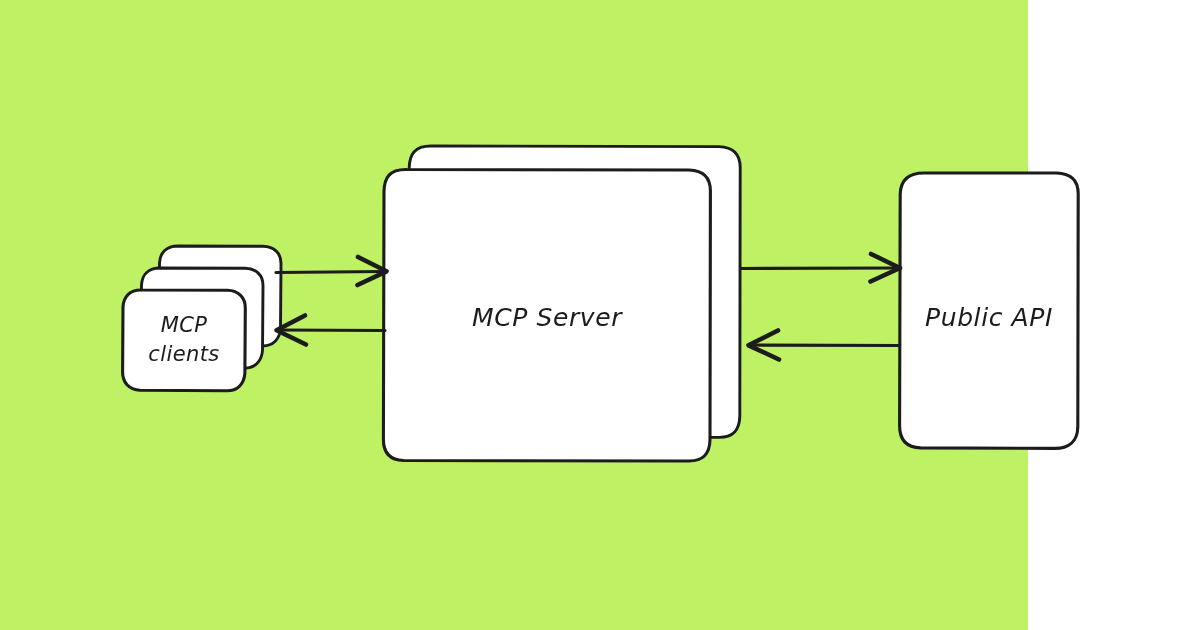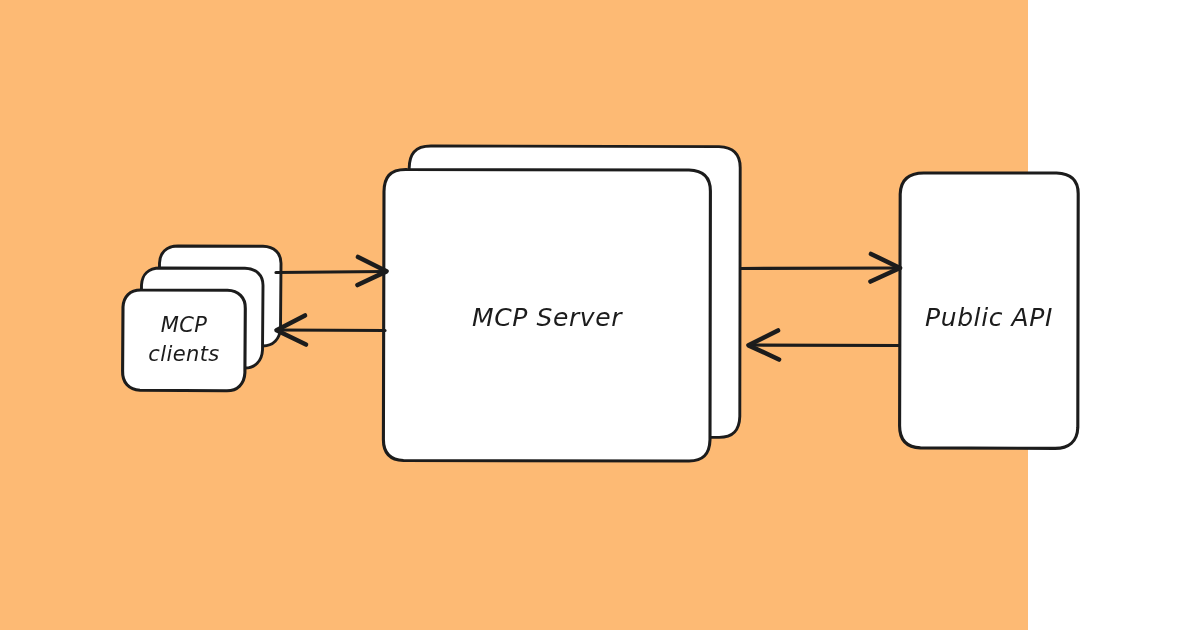--- a/index.html
+++ b/index.html
@@ -11,21 +11,21 @@
   body {
     width: 1200px;
     height: 630px;
     overflow: hidden;
     font-family: "DejaVu Sans", sans-serif;
   }
   #diagram-root {
     position: relative;
     width: 1028px;
     height: 630px;
-    background: #fdba74;
+    background: #bef264;
   }
   #diagram-svg {
     display: block;
     width: 1200px;
     height: 630px;
   }
   .node-shape {
     fill: #ffffff;
     stroke: #1c1c1c;
     stroke-width: 3.1;

